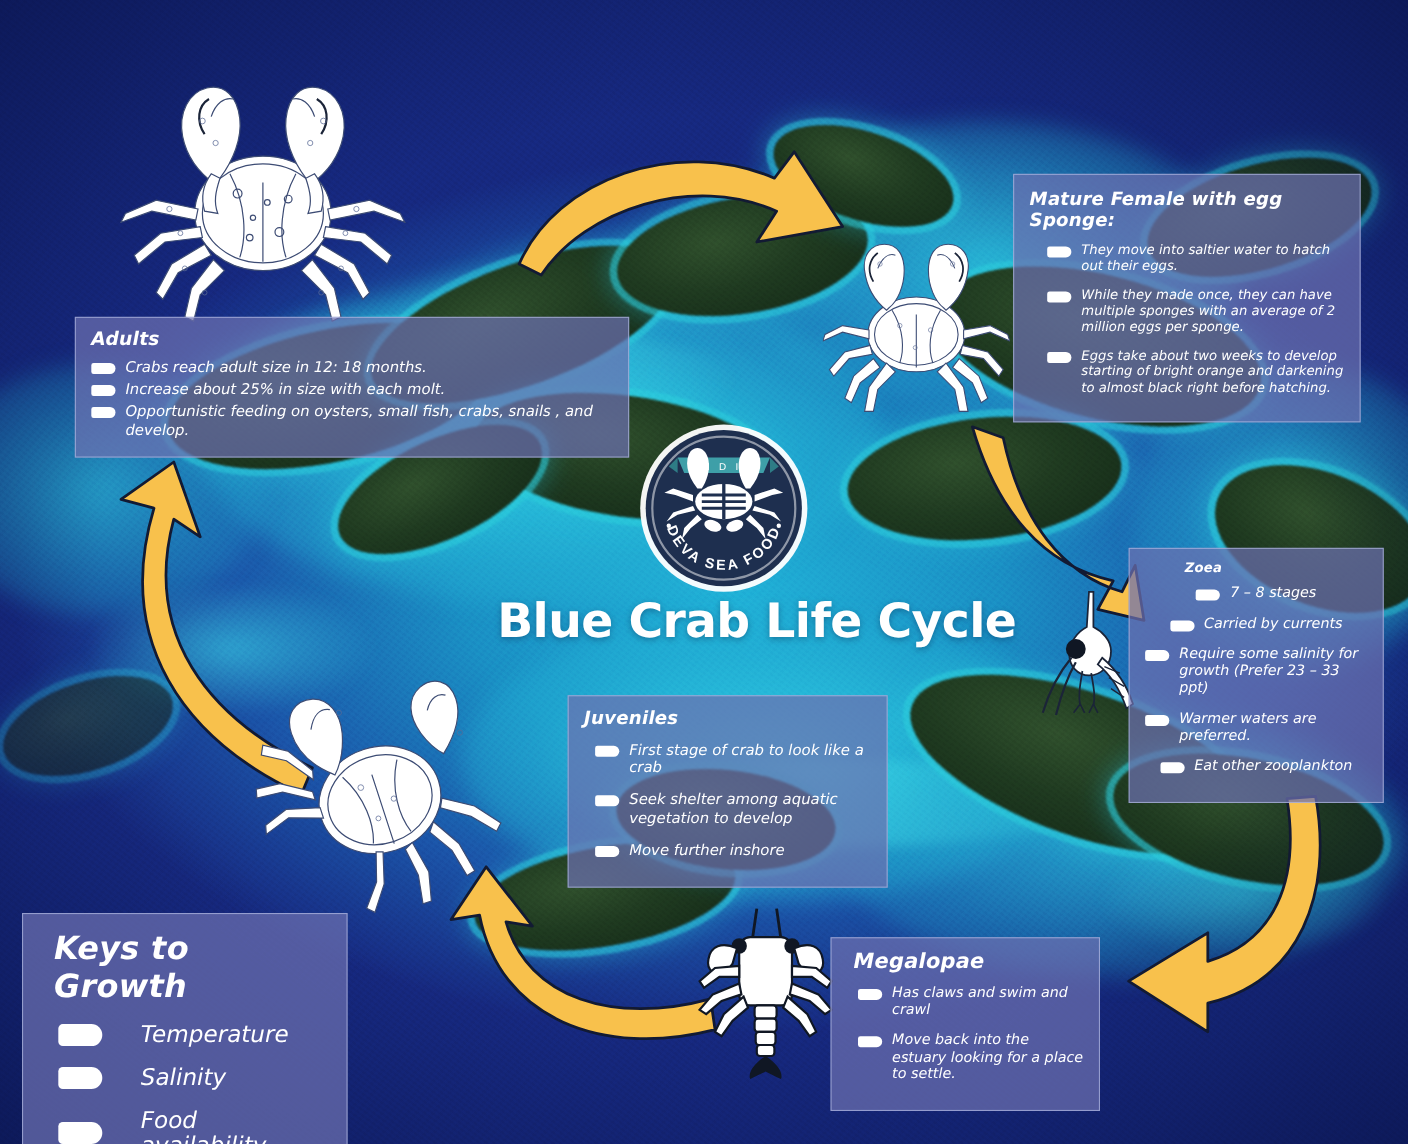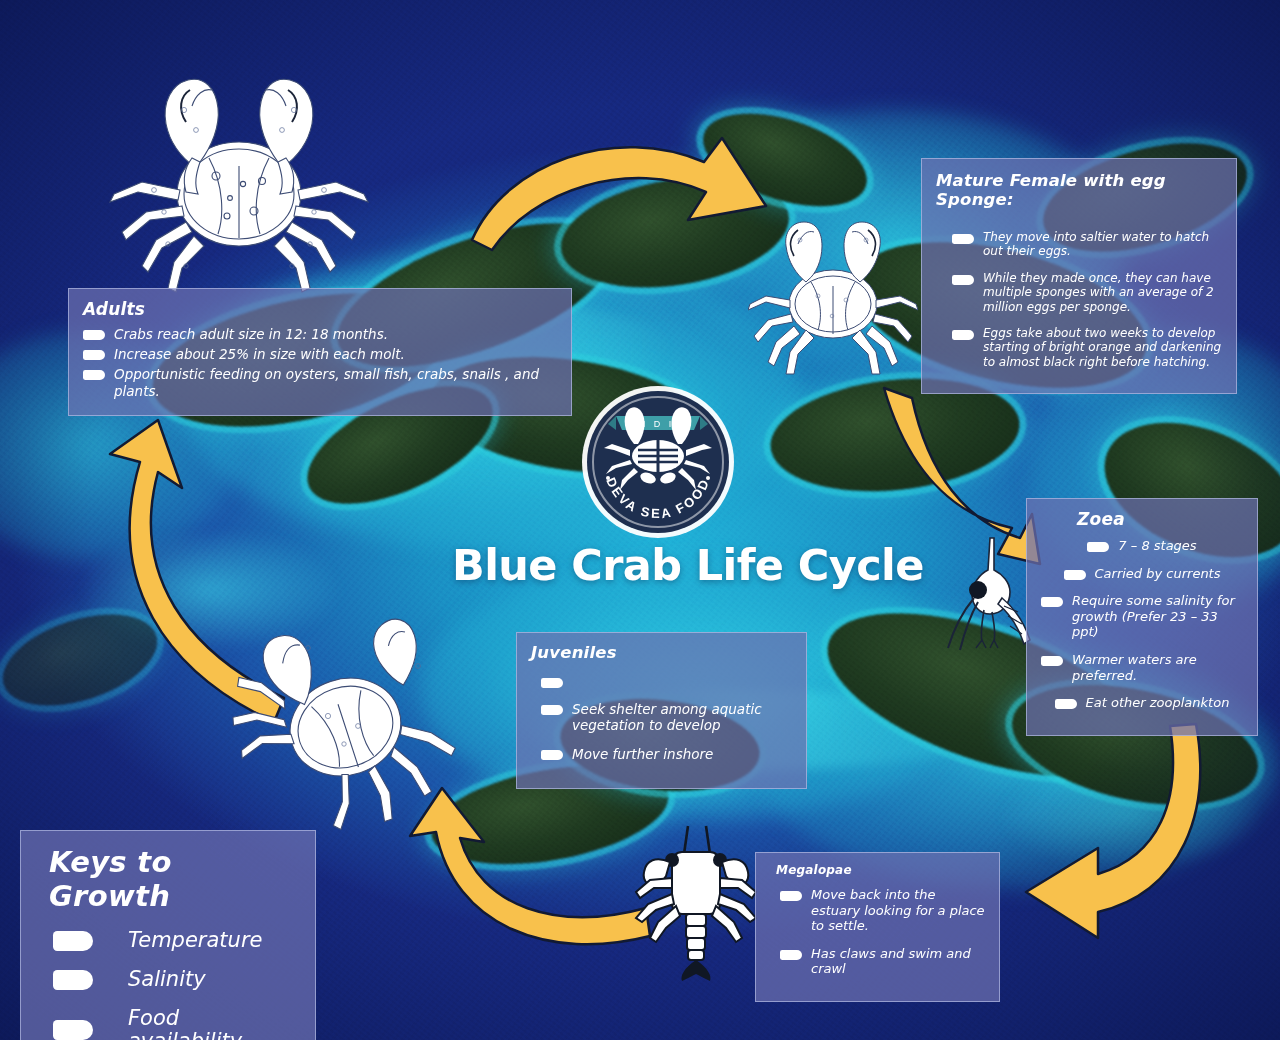--- a/index.html
+++ b/index.html
@@ -75,36 +75,36 @@
     font-size:13px;line-height:1.20;
     color:#ffffff;
   }
 
   
   #panel-adults{left:68px;top:288px;width:504px;}
   #panel-adults .btxt{font-size:13.5px;}
   #panel-adults .bullets li{margin-bottom:4px;}
 
   #panel-mature{left:921px;top:158px;width:316px;padding-top:12px;}
-  #panel-mature h3{font-size:16.5px;margin-bottom:21px;}
+  #panel-mature h3{font-size:16.5px;margin-bottom:11px;}
   #panel-mature .bullets li{margin-bottom:12px;padding-left:16px;}
   #panel-mature .btxt{font-size:12px;}
 
   #panel-zoea{left:1026px;top:498px;width:232px;}
-  #panel-zoea h3{font-size:17px;margin-left:36px;margin-bottom:9px;}
+  #panel-zoea h3{font-size:12px;margin-left:36px;margin-bottom:9px;}
   #panel-zoea .bullets li{margin-bottom:12px;justify-content:center;}
   #panel-zoea .btxt{font-size:13px;}
 
   #panel-juveniles{left:516px;top:632px;width:291px;}
   #panel-juveniles h3{font-size:16.5px;margin-bottom:12px;}
   #panel-juveniles .bullets li{margin-bottom:13px;padding-left:10px;}
   #panel-juveniles .btxt{font-size:13.5px;}
 
   #panel-megalopae{left:755px;top:852px;width:245px;}
-  #panel-megalopae h3{font-size:12px;margin-bottom:10px;margin-left:6px;}
+  #panel-megalopae h3{font-size:19px;margin-bottom:10px;margin-left:6px;}
   #panel-megalopae .bullets li{margin-bottom:12px;padding-left:10px;}
   #panel-megalopae .btxt{font-size:13px;}
 
   #panel-keys{left:20px;top:830px;width:296px;padding:14px 18px 18px 18px;}
   #panel-keys h3{
     font-size:29px;margin-bottom:16px;margin-left:10px;
     font-style:italic;font-weight:bold;letter-spacing:.3px;
   }
   #panel-keys .bullets li{margin-bottom:16px;align-items:center;}
   #panel-keys .pill{width:40px;height:20px;border-radius:5px 12px 12px 5px;margin-top:0;margin-left:14px;}
@@ -379,21 +379,21 @@
       <li>
           <span class="pill"></span>
           <span class="btxt">Crabs reach adult size in 12: 18 months.</span>
         </li>
       <li>
           <span class="pill"></span>
           <span class="btxt">Increase about 25% in size with each molt.</span>
         </li>
       <li>
           <span class="pill"></span>
-          <span class="btxt">Opportunistic  feeding on oysters, small fish, crabs, snails , and plants.</span>
+          <span class="btxt">Opportunistic  feeding on oysters, small fish, crabs, snails , and develop.</span>
         </li>
     </ul>
   </div>
 
   <div class="panel" id="panel-mature">
     <h3>Mature Female with egg Sponge:</h3>
     <ul class="bullets">
       <li>
           <span class="pill"></span>
           <span class="btxt">They move into saltier water to hatch out their eggs.</span>
@@ -433,42 +433,43 @@
           <span class="btxt">Eat other zooplankton</span>
         </li>
     </ul>
   </div>
 
   <div class="panel" id="panel-juveniles">
     <h3>Juveniles</h3>
     <ul class="bullets">
       <li>
           <span class="pill"></span>
+          <span class="btxt">First stage of crab to look like a crab</span>
         </li>
       <li>
           <span class="pill"></span>
           <span class="btxt">Seek shelter among aquatic vegetation to develop</span>
         </li>
       <li>
           <span class="pill"></span>
           <span class="btxt">Move further inshore</span>
         </li>
     </ul>
   </div>
 
   <div class="panel" id="panel-megalopae">
     <h3>Megalopae</h3>
     <ul class="bullets">
       <li>
           <span class="pill"></span>
+          <span class="btxt">Has claws and swim and crawl</span>
+        </li>
+      <li>
+          <span class="pill"></span>
           <span class="btxt">Move back into the estuary looking for a place to settle.</span>
-        </li>
-      <li>
-          <span class="pill"></span>
-          <span class="btxt">Has claws and swim and crawl</span>
         </li>
     </ul>
   </div>
 
   <div class="panel" id="panel-keys">
     <h3>Keys to Growth</h3>
     <ul class="bullets">
       <li>
           <span class="pill"></span>
           <span class="btxt">Temperature</span>

